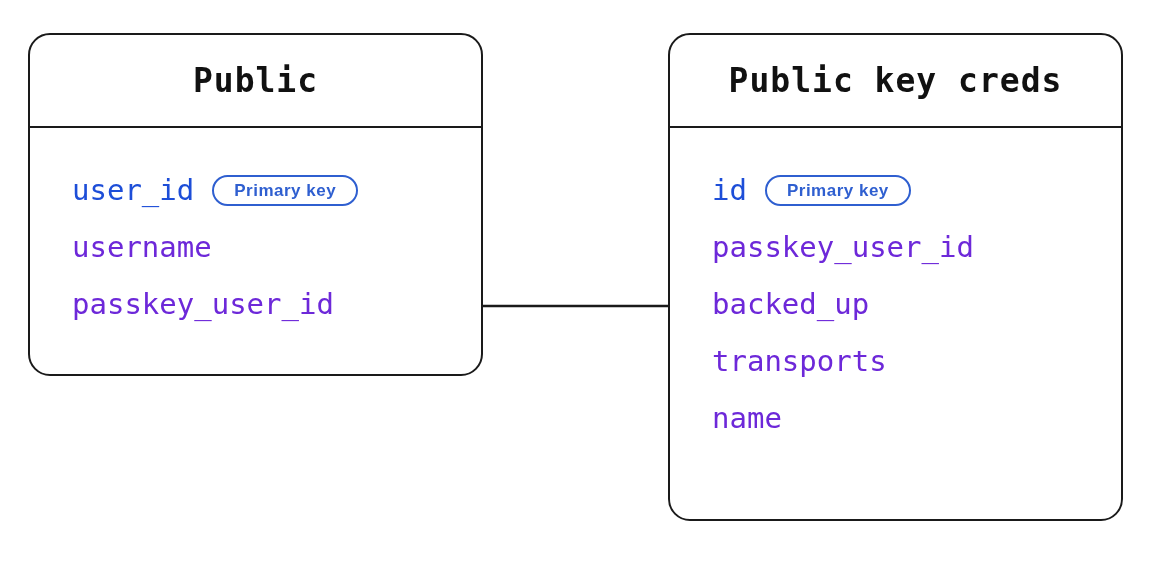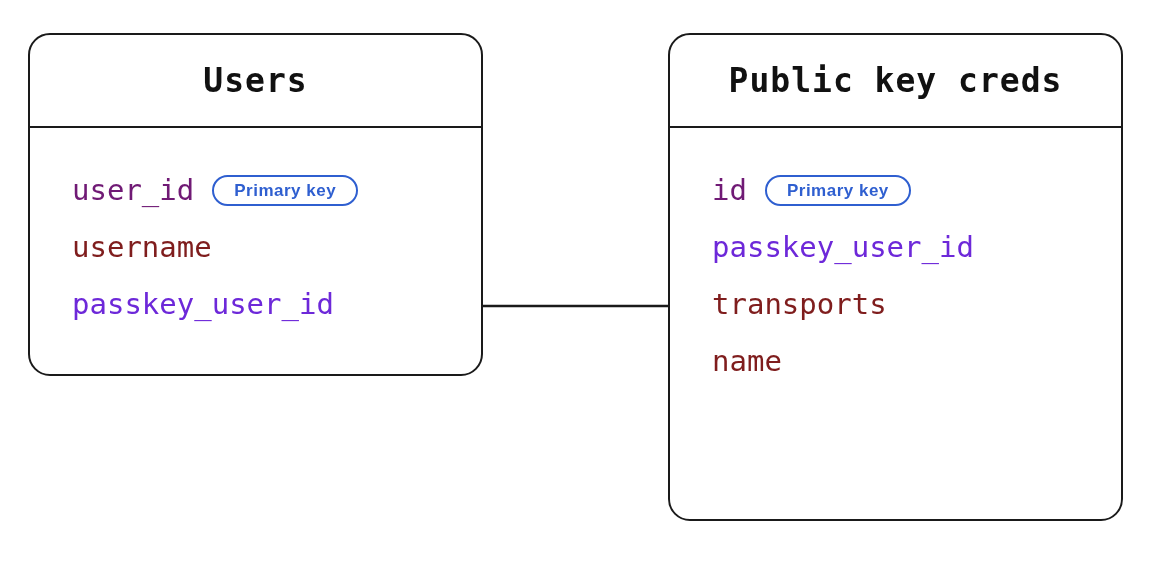--- a/index.html
+++ b/index.html
@@ -71,22 +71,22 @@
   .er-field {
     display: flex;
     align-items: center;
     height: 57px;
     font-family: "DejaVu Sans Mono", "Liberation Mono", monospace;
     font-size: 29px;
     line-height: 29px;
     white-space: nowrap;
   }
 
-  .fname.normal { color: #7f1d1d; }
-  .fname.pk     { color: #701a75; }
+  .fname.normal { color: #6d28d9; }
+  .fname.pk     { color: #1d4ed8; }
   .fname.fk     { color: #6d28d9; }
 
   .pk-badge {
     margin-left: 18px;
     display: inline-flex;
     align-items: center;
     justify-content: center;
     height: 31px;
     padding: 0 20px;
     box-sizing: border-box;
@@ -114,21 +114,21 @@
 <body>
 
 <div id="canvas">
 
   <svg id="relation-layer" width="1154" height="572" viewBox="0 0 1154 572" xmlns="http://www.w3.org/2000/svg">
     <line x1="481" y1="306" x2="670" y2="306" stroke="#1a1a1a" stroke-width="2.6"></line>
   </svg>
 
   <div class="er-table" id="table-users">
     <div class="er-header">
-      <div class="er-title">Users</div>
+      <div class="er-title">Public</div>
     </div>
     <div class="er-fields">
 
       <div class="er-field">
         <span class="fname pk">user_id</span>
         <span class="pk-badge">Primary key</span>
       </div>
 
       <div class="er-field">
         <span class="fname normal">username</span>
@@ -150,20 +150,23 @@
       <div class="er-field">
         <span class="fname pk">id</span>
         <span class="pk-badge">Primary key</span>
       </div>
 
 
       <div class="er-field">
         <span class="fname fk">passkey_user_id</span>
       </div>
 
+      <div class="er-field">
+        <span class="fname normal">backed_up</span>
+      </div>
 
       <div class="er-field">
         <span class="fname normal">transports</span>
       </div>
 
       <div class="er-field">
         <span class="fname normal">name</span>
       </div>
 
     </div>

